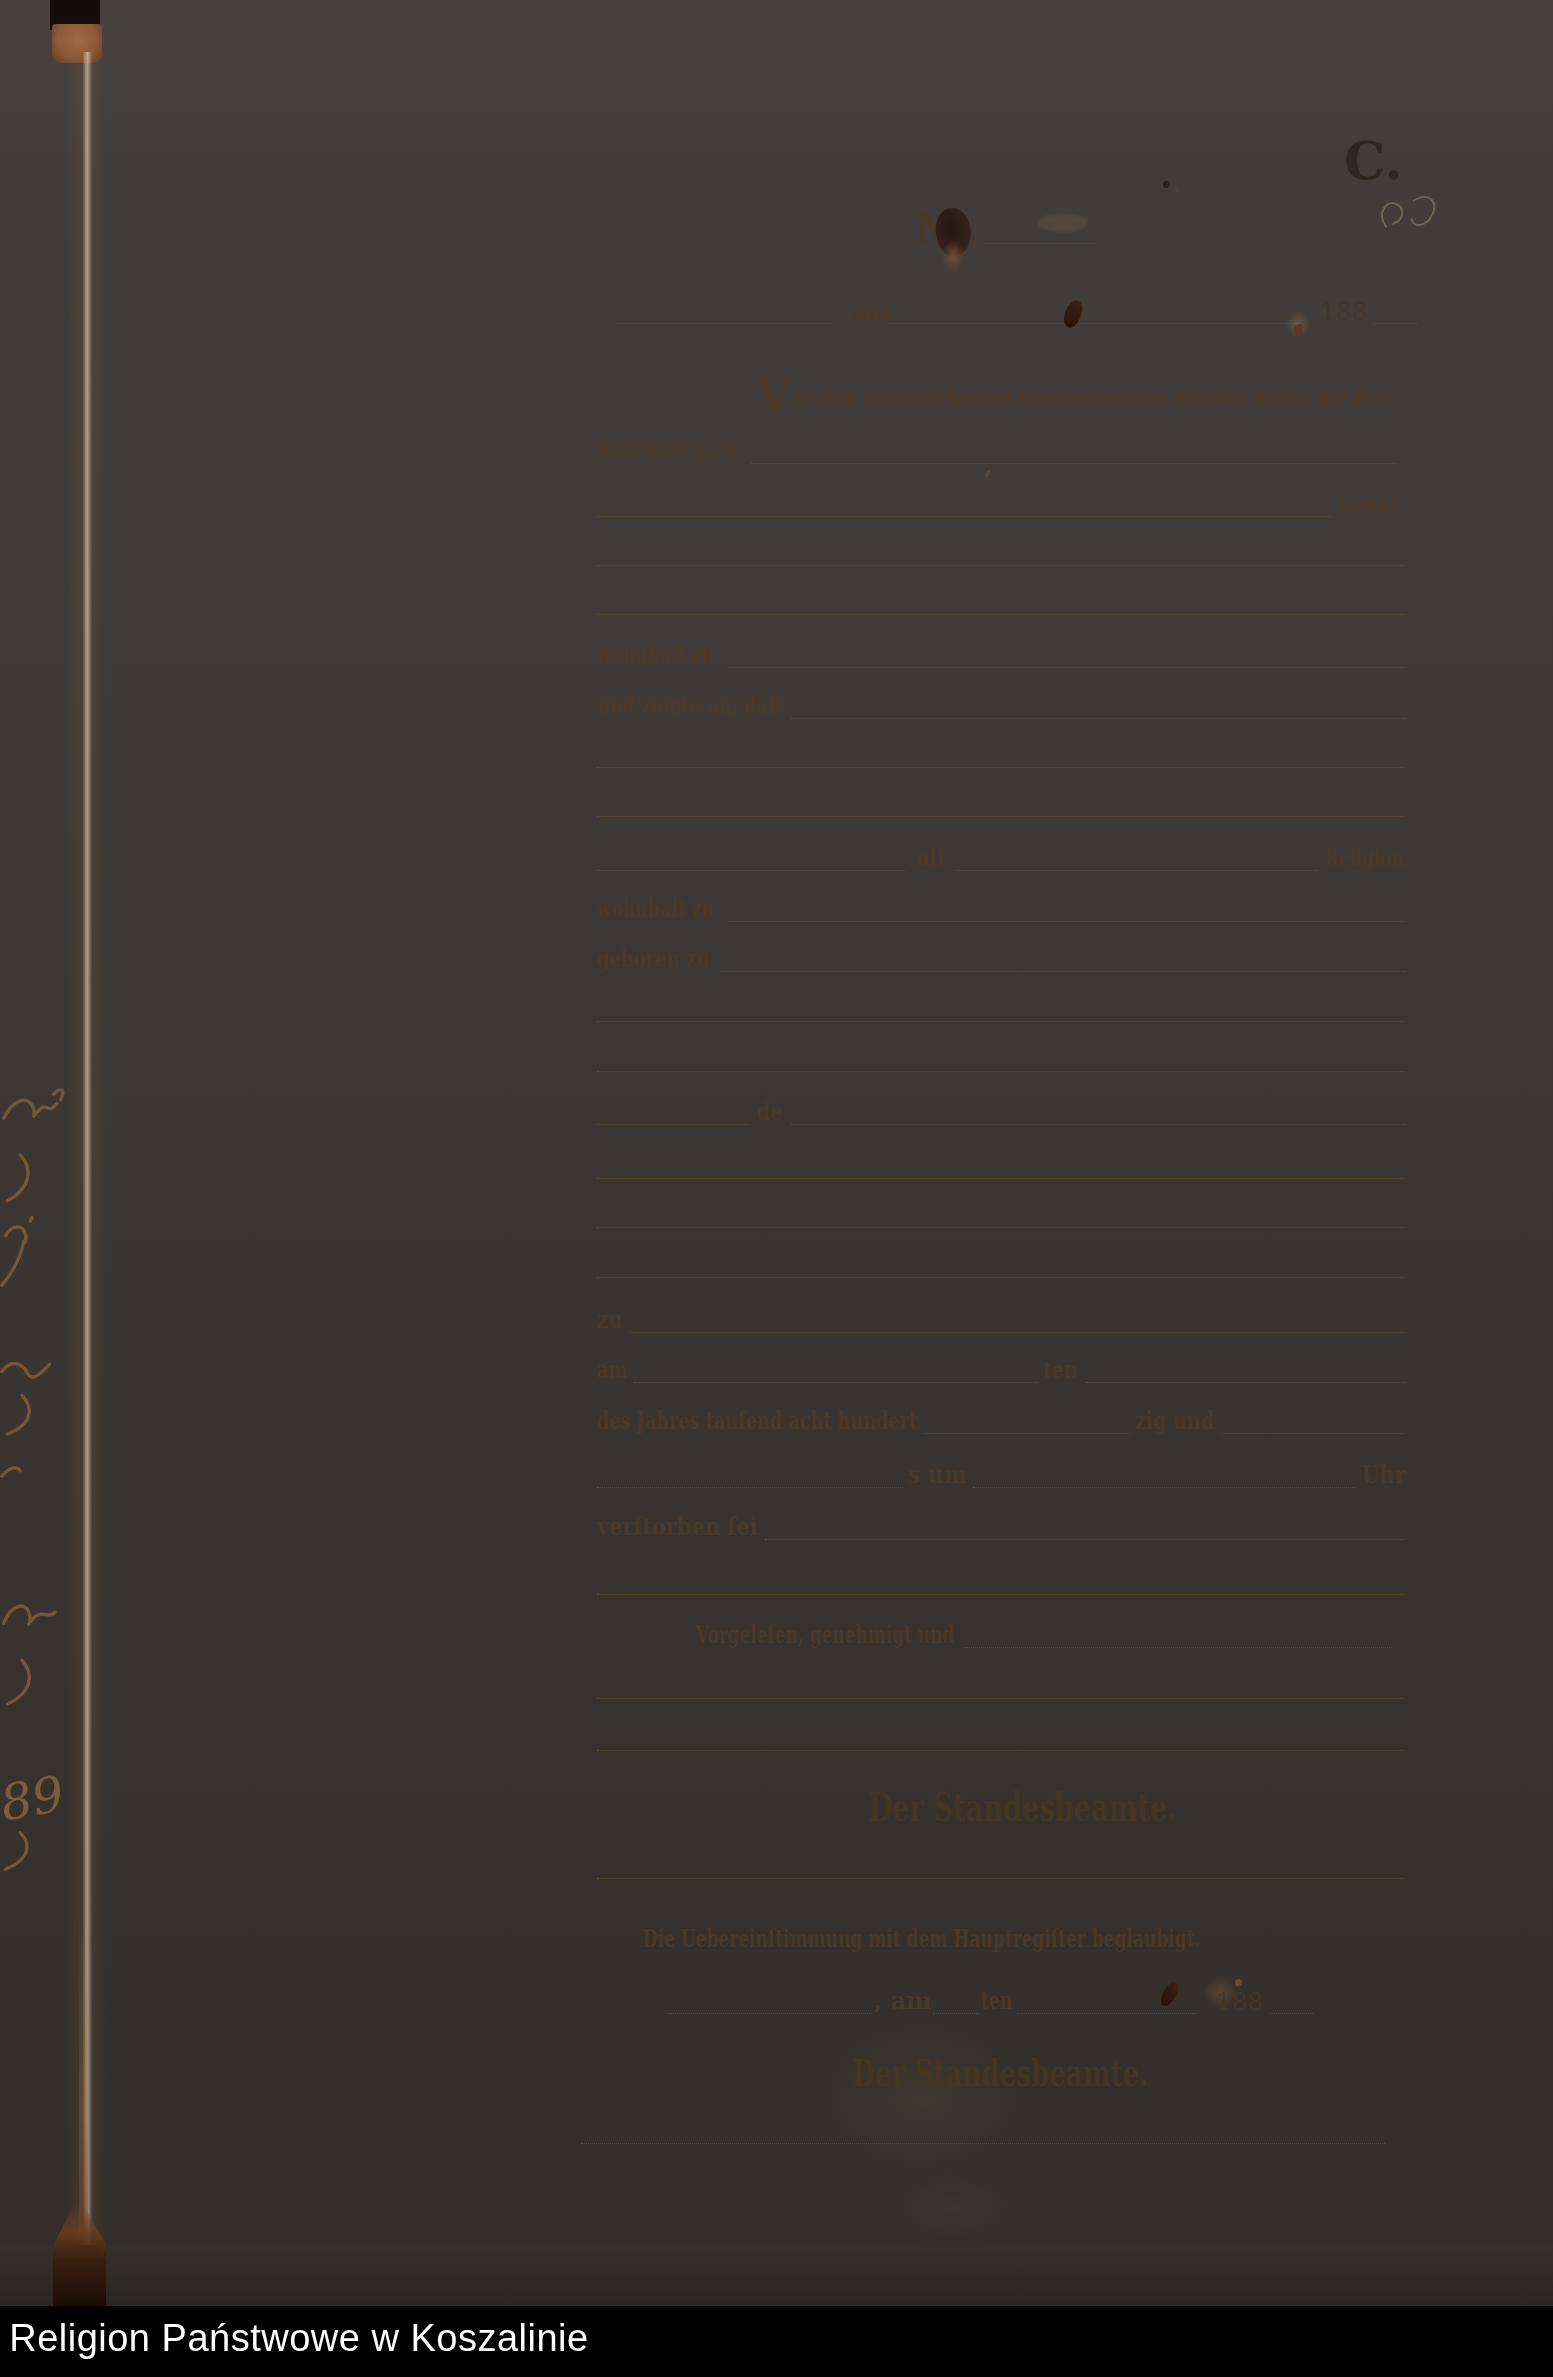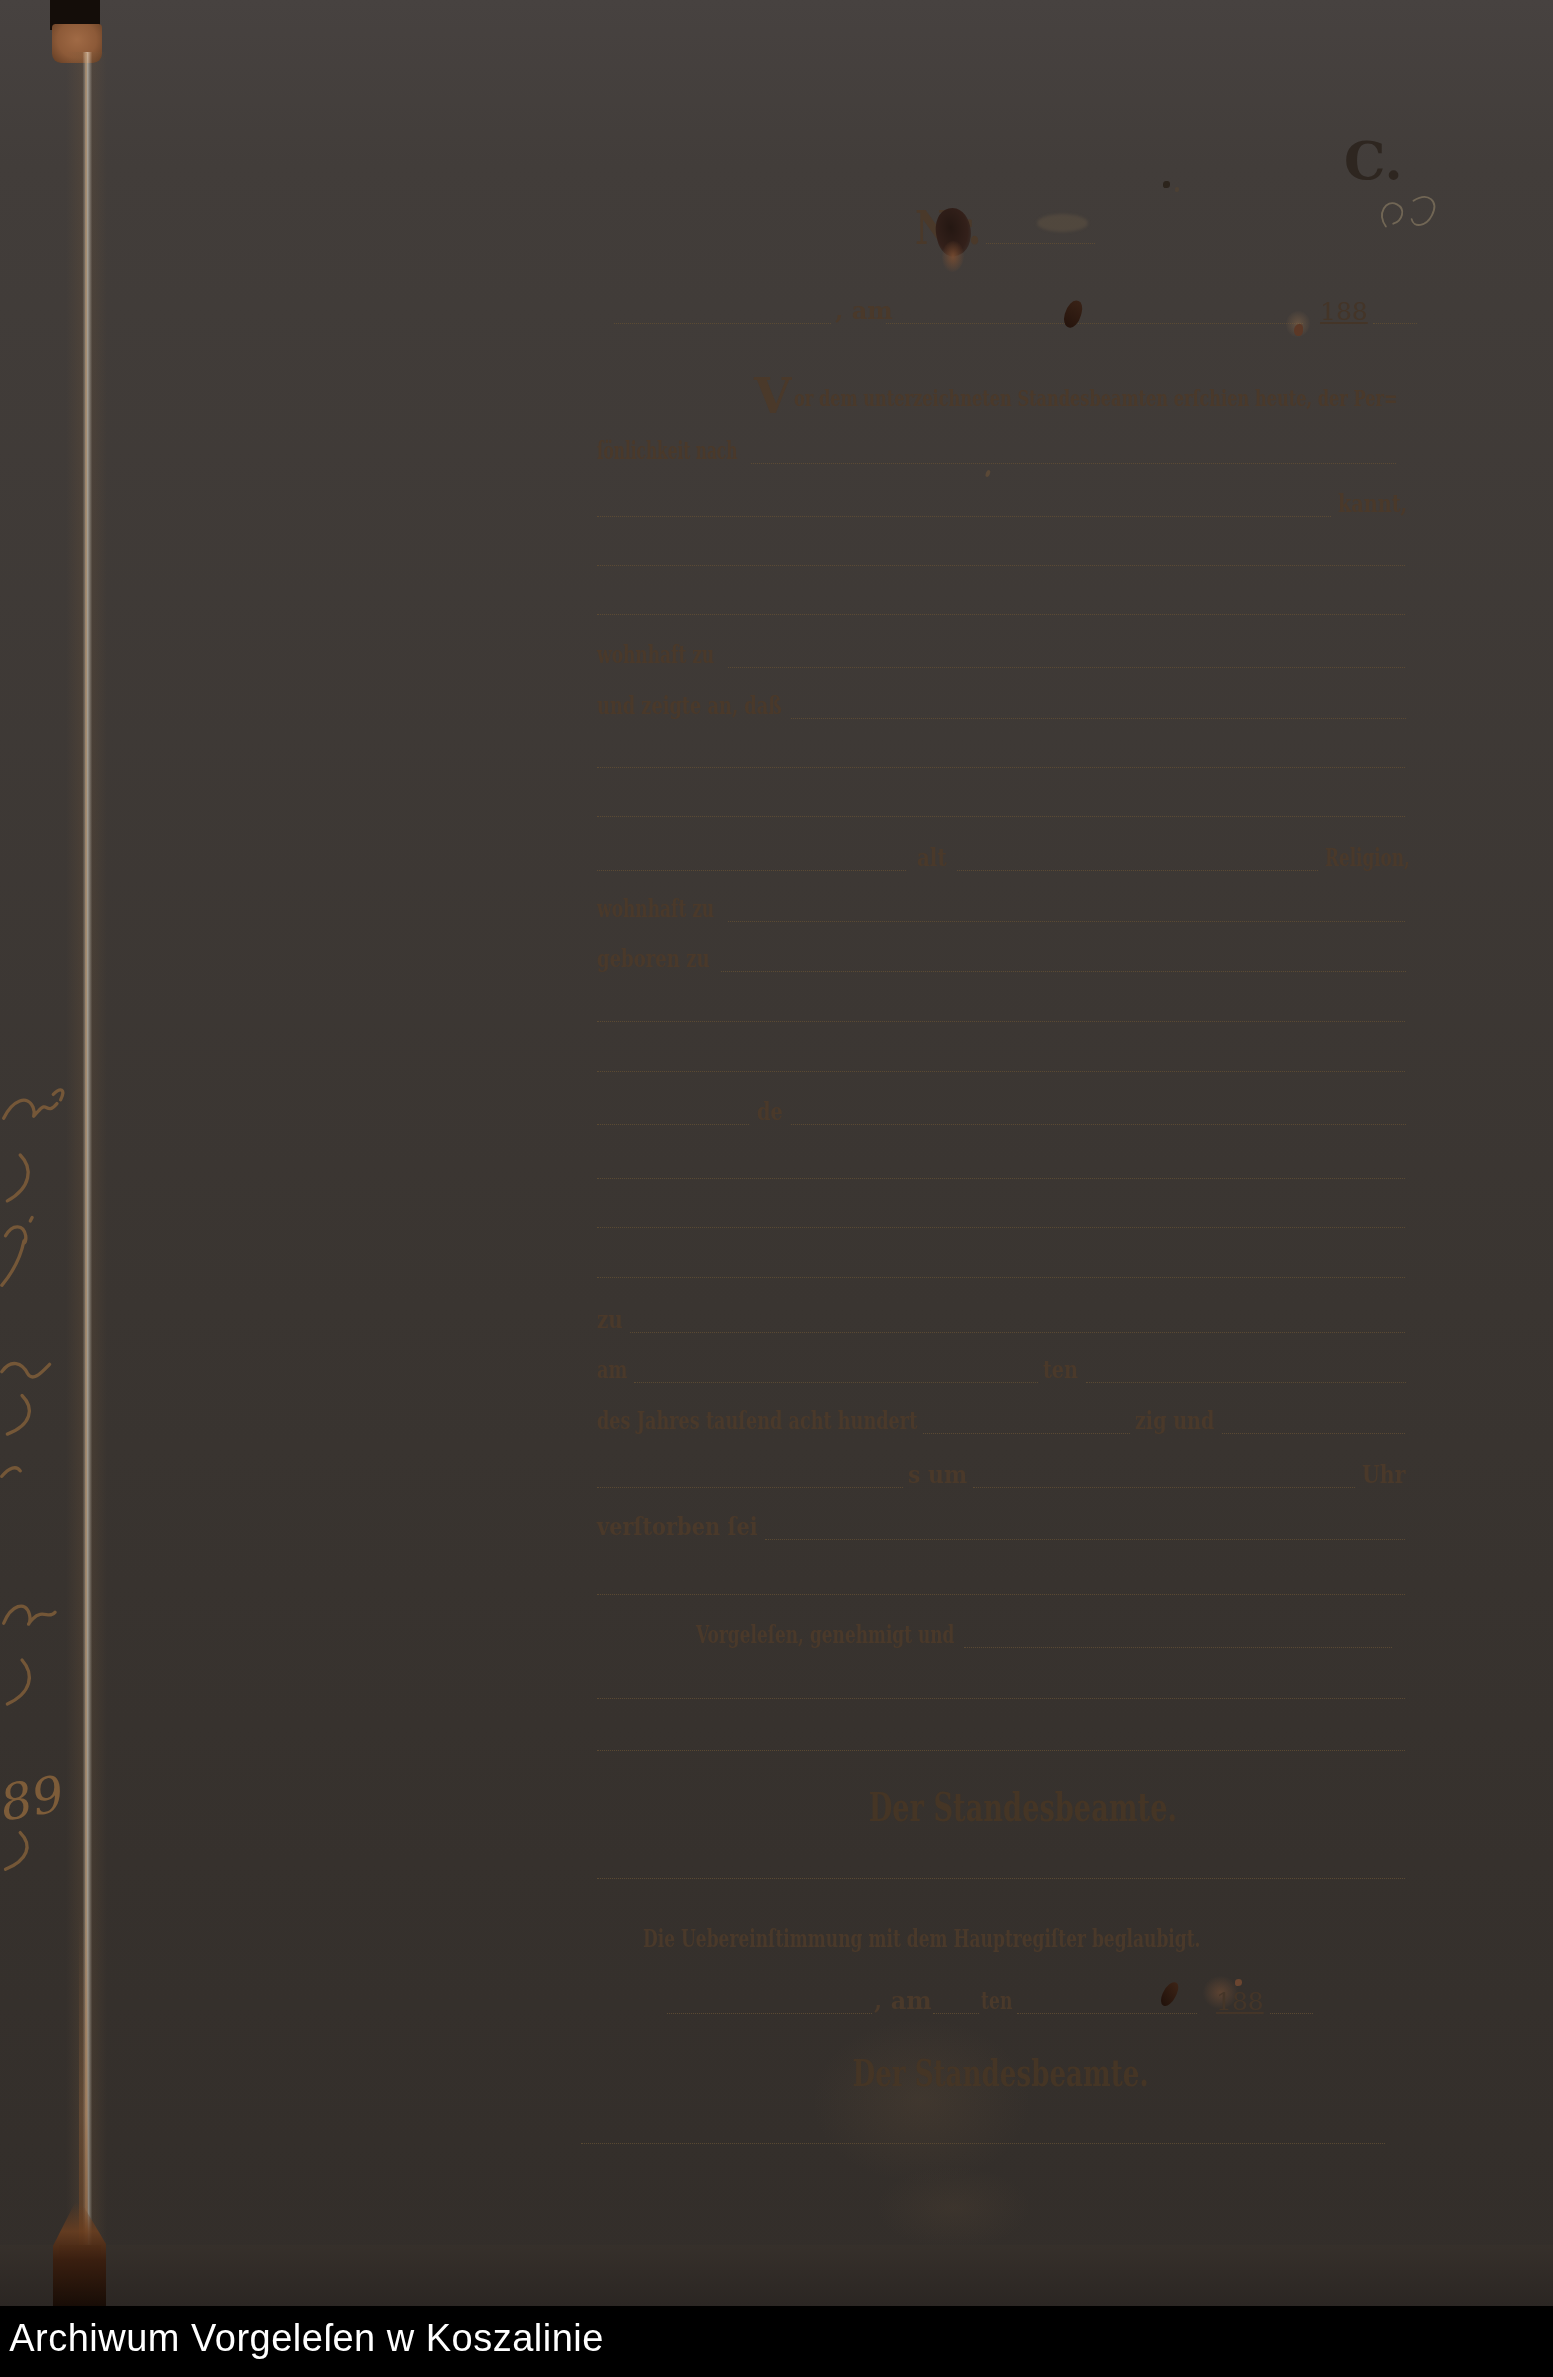--- a/index.html
+++ b/index.html
@@ -29,21 +29,21 @@
   .gutter-blotch{position:absolute;left:53px;top:2202px;width:53px;height:105px;
     background:linear-gradient(180deg,rgba(107,62,31,0) 0%,rgba(107,62,31,.85) 28%,#3a1f10 55%,#170c06 100%);
     clip-path:polygon(42% 0,60% 6%,100% 40%,100% 100%,0 100%,0 42%);}
   .below-band{position:absolute;left:0;top:2245px;width:1554px;height:61px;background:linear-gradient(180deg,#36302b,#2b2623);}
   .below-smear{position:absolute;left:59px;top:2245px;width:42px;height:61px;background:linear-gradient(180deg,#241710,#120b07);}
   .caption-bar{position:absolute;left:0;top:2306px;width:1554px;height:72px;background:#000;}
   .caption-text{position:absolute;left:9.2px;top:2317px;color:#fff;
     font-family:"Liberation Sans", sans-serif;font-size:38px;letter-spacing:0.5px;white-space:nowrap;}
   
   .lbl{position:absolute;white-space:nowrap;line-height:1;color:#4a392a;font-weight:bold;font-size:24px;}
-  .roman{font-weight:normal;color:#443528;text-decoration:underline;}
+  .roman{font-weight:normal;color:#443528;}
   .fit{display:inline-block;transform-origin:left bottom;}
   .fitc{display:inline-block;transform-origin:center bottom;}
   .d{position:absolute;height:0;border-bottom:1.8px dotted rgba(96,78,52,.85);}
   .heading{position:absolute;text-align:center;color:#453525;font-weight:bold;white-space:nowrap;}
   
   .blob{position:absolute;border-radius:50% 45% 55% 40%;}
   .ghost{position:absolute;border-radius:50%;filter:blur(1.8px);}
   .stain{position:absolute;border-radius:50%;}
 </style>
 </head>
@@ -197,16 +197,16 @@
       <path d="M22,840 C36,854 30,870 6,880"></path>
     </g>
     <text x="0" y="824" font-size="54" font-style="italic" font-family="DejaVu Serif, serif" fill="#7d5c39" transform="rotate(-10 20 800)">89</text>
   </svg>
 
   <div class="below-band"></div>
   <div class="below-smear"></div>
   <div class="gutter-blotch"></div>
 
   <div class="caption-bar"></div>
-  <div class="caption-text">Archiwum Vorgeleſen w Koszalinie</div>
+  <div class="caption-text">Religion Państwowe w Koszalinie</div>
 
 </div>
 
 
 </body></html>

